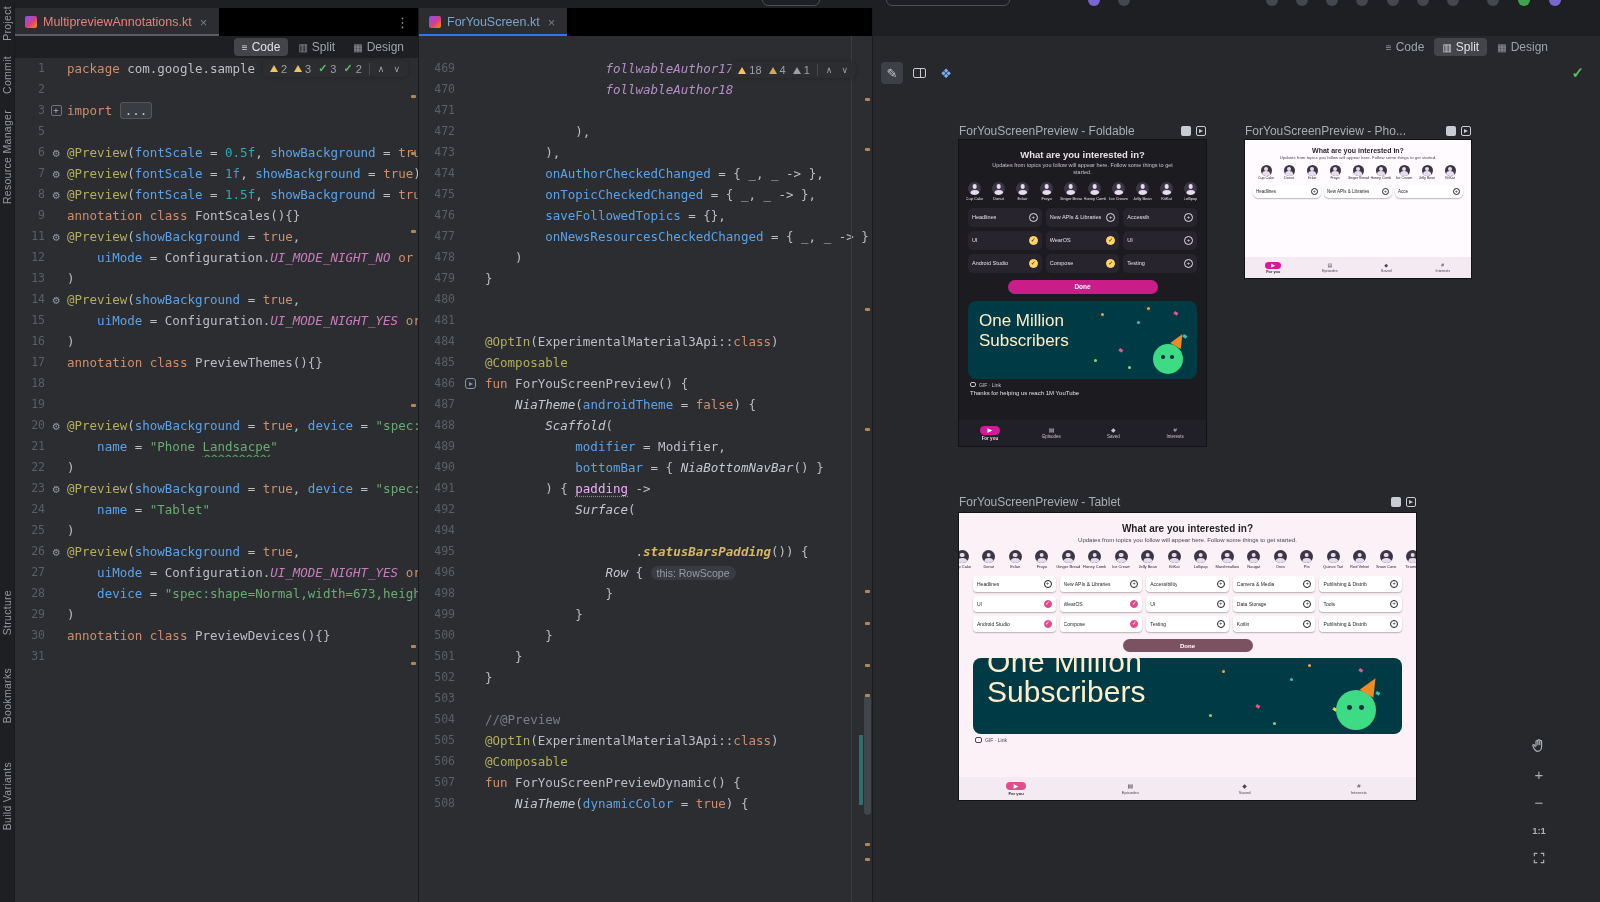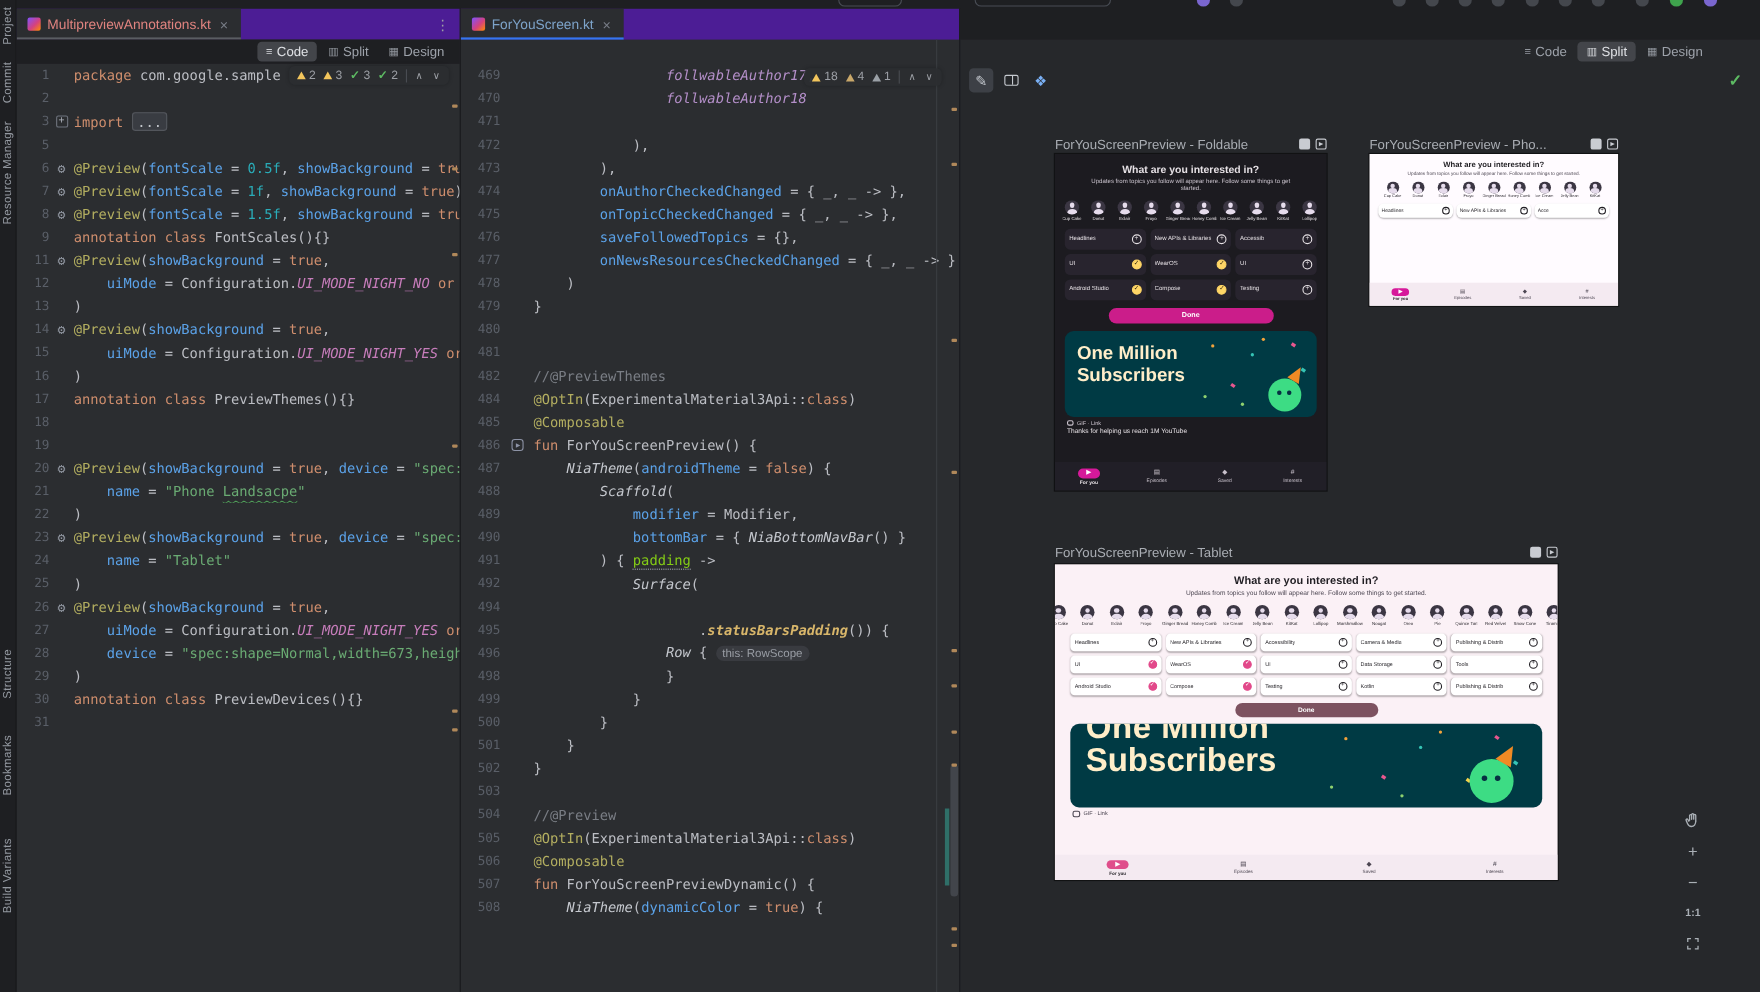--- a/index.html
+++ b/index.html
@@ -13,21 +13,21 @@
 
 
 .rail{position:absolute;left:0;top:0;bottom:0;width:15px;background:#1e1f22;border-right:1px solid #191a1c;z-index:5}
 .rl{position:absolute;left:1px;writing-mode:vertical-rl;transform:rotate(180deg);font-size:10.5px;color:#9499a1;letter-spacing:.3px}
 .r0{top:6px}.r1{top:56px}.r2{top:110px}.r3{top:590px}.r4{top:668px}.r5{top:762px}
 
 
 .pane{position:absolute;top:8px;bottom:0;background:#2b2d30}
 .pane.left{left:15px;width:403px}
 .pane.mid{left:418px;width:454px;border-left:1px solid #1a1b1e}
-.tabbar{height:28px;background:#4c1d95;display:flex;align-items:stretch}
+.tabbar{height:28px;background:#000000;display:flex;align-items:stretch}
 .tab{display:flex;align-items:center;gap:6px;padding:0 10px;background:#2b2d30;position:relative;max-width:88%}
 .tab.active::after{content:"";position:absolute;left:0;right:0;bottom:0;height:2px;background:#3574f0}
 .tab.active-dim::after{content:"";position:absolute;left:0;right:0;bottom:0;height:2px;background:#5a5d63}
 .tab-title{font-size:12.5px;white-space:nowrap}
 .kticon{width:12px;height:12px;border-radius:2px;background:linear-gradient(135deg,#7f52ff 0%,#d5417f 55%,#ff8d00 100%);flex:none}
 .tclose{color:#787d87;font-size:13px;line-height:1;padding:2px}
 .tabmenu{margin-left:auto;display:flex;align-items:center;padding:0 9px;color:#9da0a6;font-size:13px}
 .togglerow{position:absolute;left:0;right:0;top:28px;height:22px;background:#1e1f22;display:flex;align-items:center;justify-content:flex-end;padding-right:6px;z-index:6}
 .seg{display:flex;align-items:center;gap:2px}
 .opt{display:flex;align-items:center;gap:4px;padding:2px 8px;border-radius:4px;color:#9da2aa;font-size:12px}
@@ -57,21 +57,21 @@
 .tk-a{color:#b3ae60}
 .tk-n{color:#2aacb8}
 .tk-p{color:#5ba2e8}
 .tk-s{color:#6aab73}
 .tk-c{color:#7a7e85}
 .tk-t{color:#c77dbb;font-style:italic}
 .tk-f{color:#b48fc9;font-style:italic}
 .tk-d{color:#bcbec4}
 .tk-i{color:#c5c8ce;font-style:italic}
 .tk-x{color:#d8b66a;font-style:italic;font-weight:bold}
-.tk-u{color:#84cc16;text-decoration:underline dotted #8a8e95;text-underline-offset:3px}
+.tk-u{color:#f0abfc;text-decoration:underline dotted #8a8e95;text-underline-offset:3px}
 .tk-w{color:#6aab73;text-decoration:underline wavy #4f9e58;text-underline-offset:3px}
 .tk-fold{background:#393c42;border:1px solid #53565c;border-radius:3px;padding:0 4px;color:#c3c6cb}
 .tk-h{background:#393b40;border-radius:7px;padding:1px 6px;color:#999da4;font-size:10.5px;font-family:"Liberation Sans",sans-serif;font-style:normal}
 
 .inspect{position:absolute;display:flex;align-items:center;gap:7px;background:rgba(43,45,48,.95);border-radius:5px;padding:2px 7px;font-family:"Liberation Sans",sans-serif;font-size:11px;color:#9da0a6;box-shadow:0 0 4px rgba(0,0,0,.25);z-index:8}
 .pane.left .inspect{top:52px;right:10px}
 .pane.mid .inspect{top:54px;right:16px}
 .insp-item{display:flex;align-items:center;gap:3px}
 .tri{width:0;height:0;border-left:4px solid transparent;border-right:4px solid transparent;border-bottom:7px solid #f2c55c}
 .iok{font-weight:bold;font-size:11px}
@@ -120,21 +120,21 @@
 .avatar::before{content:"";position:absolute;left:50%;top:20%;width:36%;height:36%;transform:translateX(-50%);border-radius:50%;background:#e6dcec}
 .avatar::after{content:"";position:absolute;left:50%;top:60%;width:72%;height:55%;transform:translateX(-50%);border-radius:50% 50% 0 0;background:#e6dcec}
 .aname{color:var(--fg);white-space:nowrap;overflow:hidden;max-width:100%;text-align:center}
 .topics{display:grid}
 .chip{display:flex;align-items:center;justify-content:space-between;background:var(--chipbg);color:var(--fg);box-shadow:var(--chipsh);border-radius:5px;overflow:hidden}
 .chip-lb{white-space:nowrap;overflow:hidden}
 .chip-ic{flex:none;display:flex;align-items:center;justify-content:center;border:1px solid currentColor;border-radius:50%;line-height:1}
 .chip.followed .chip-ic{background:var(--selc);border-color:var(--selc);color:var(--selck)}
 .donebtn{display:flex;align-items:center;justify-content:center;color:#fff;background:var(--done,#cb1d8a);font-weight:bold}
 .news{position:relative;background:#003a44;border-radius:8px;overflow:hidden}
-.news-l1,.news-l2{color:#ffeec9;font-weight:bold}
+.news-l1,.news-l2{color:#ffeec9;font-weight:normal}
 .cf{position:absolute;width:3px;height:3px;border-radius:50%}
 .cf.cfr{border-radius:0;transform:rotate(35deg);width:4px;height:2.5px}
 .mascot{position:absolute;border-radius:50%;background:#3ddc84}
 .hat{position:absolute;width:0;height:0;border-left:6px solid transparent;border-right:6px solid transparent;border-bottom:14px solid #f08a24;transform:rotate(30deg)}
 .eye{position:absolute;width:12%;height:12%;border-radius:50%;background:#073042}
 .e1{left:28%;top:38%}.e2{left:58%;top:38%}
 .news-meta{display:flex;align-items:center;gap:3px;color:var(--sub)}
 .meta-ic{display:inline-block;border:1px solid var(--sub);border-radius:2px}
 .news-cap{color:var(--fg)}
 .bnav{position:absolute;left:0;right:0;bottom:0;background:var(--navbg);display:flex;align-items:center}
@@ -526,25 +526,20 @@
           </div>
           <div class="cl">
             <span class="ln">480</span>
             <span class="gut"></span>
             <span class="ct"></span>
           </div>
           <div class="cl">
             <span class="ln">481</span>
             <span class="gut"></span>
             <span class="ct"></span>
-          </div>
-          <div class="cl">
-            <span class="ln">482</span>
-            <span class="gut"></span>
-            <span class="ct"><span class="tk-c">//@PreviewThemes</span></span>
           </div>
           <div class="cl">
             <span class="ln">484</span>
             <span class="gut"></span>
             <span class="ct"><span class="tk-a">@OptIn</span><span class="tk-d">(ExperimentalMaterial3Api::</span><span class="tk-k">class</span><span class="tk-d">)</span></span>
           </div>
           <div class="cl">
             <span class="ln">485</span>
             <span class="gut"></span>
             <span class="ct"><span class="tk-a">@Composable</span></span>

